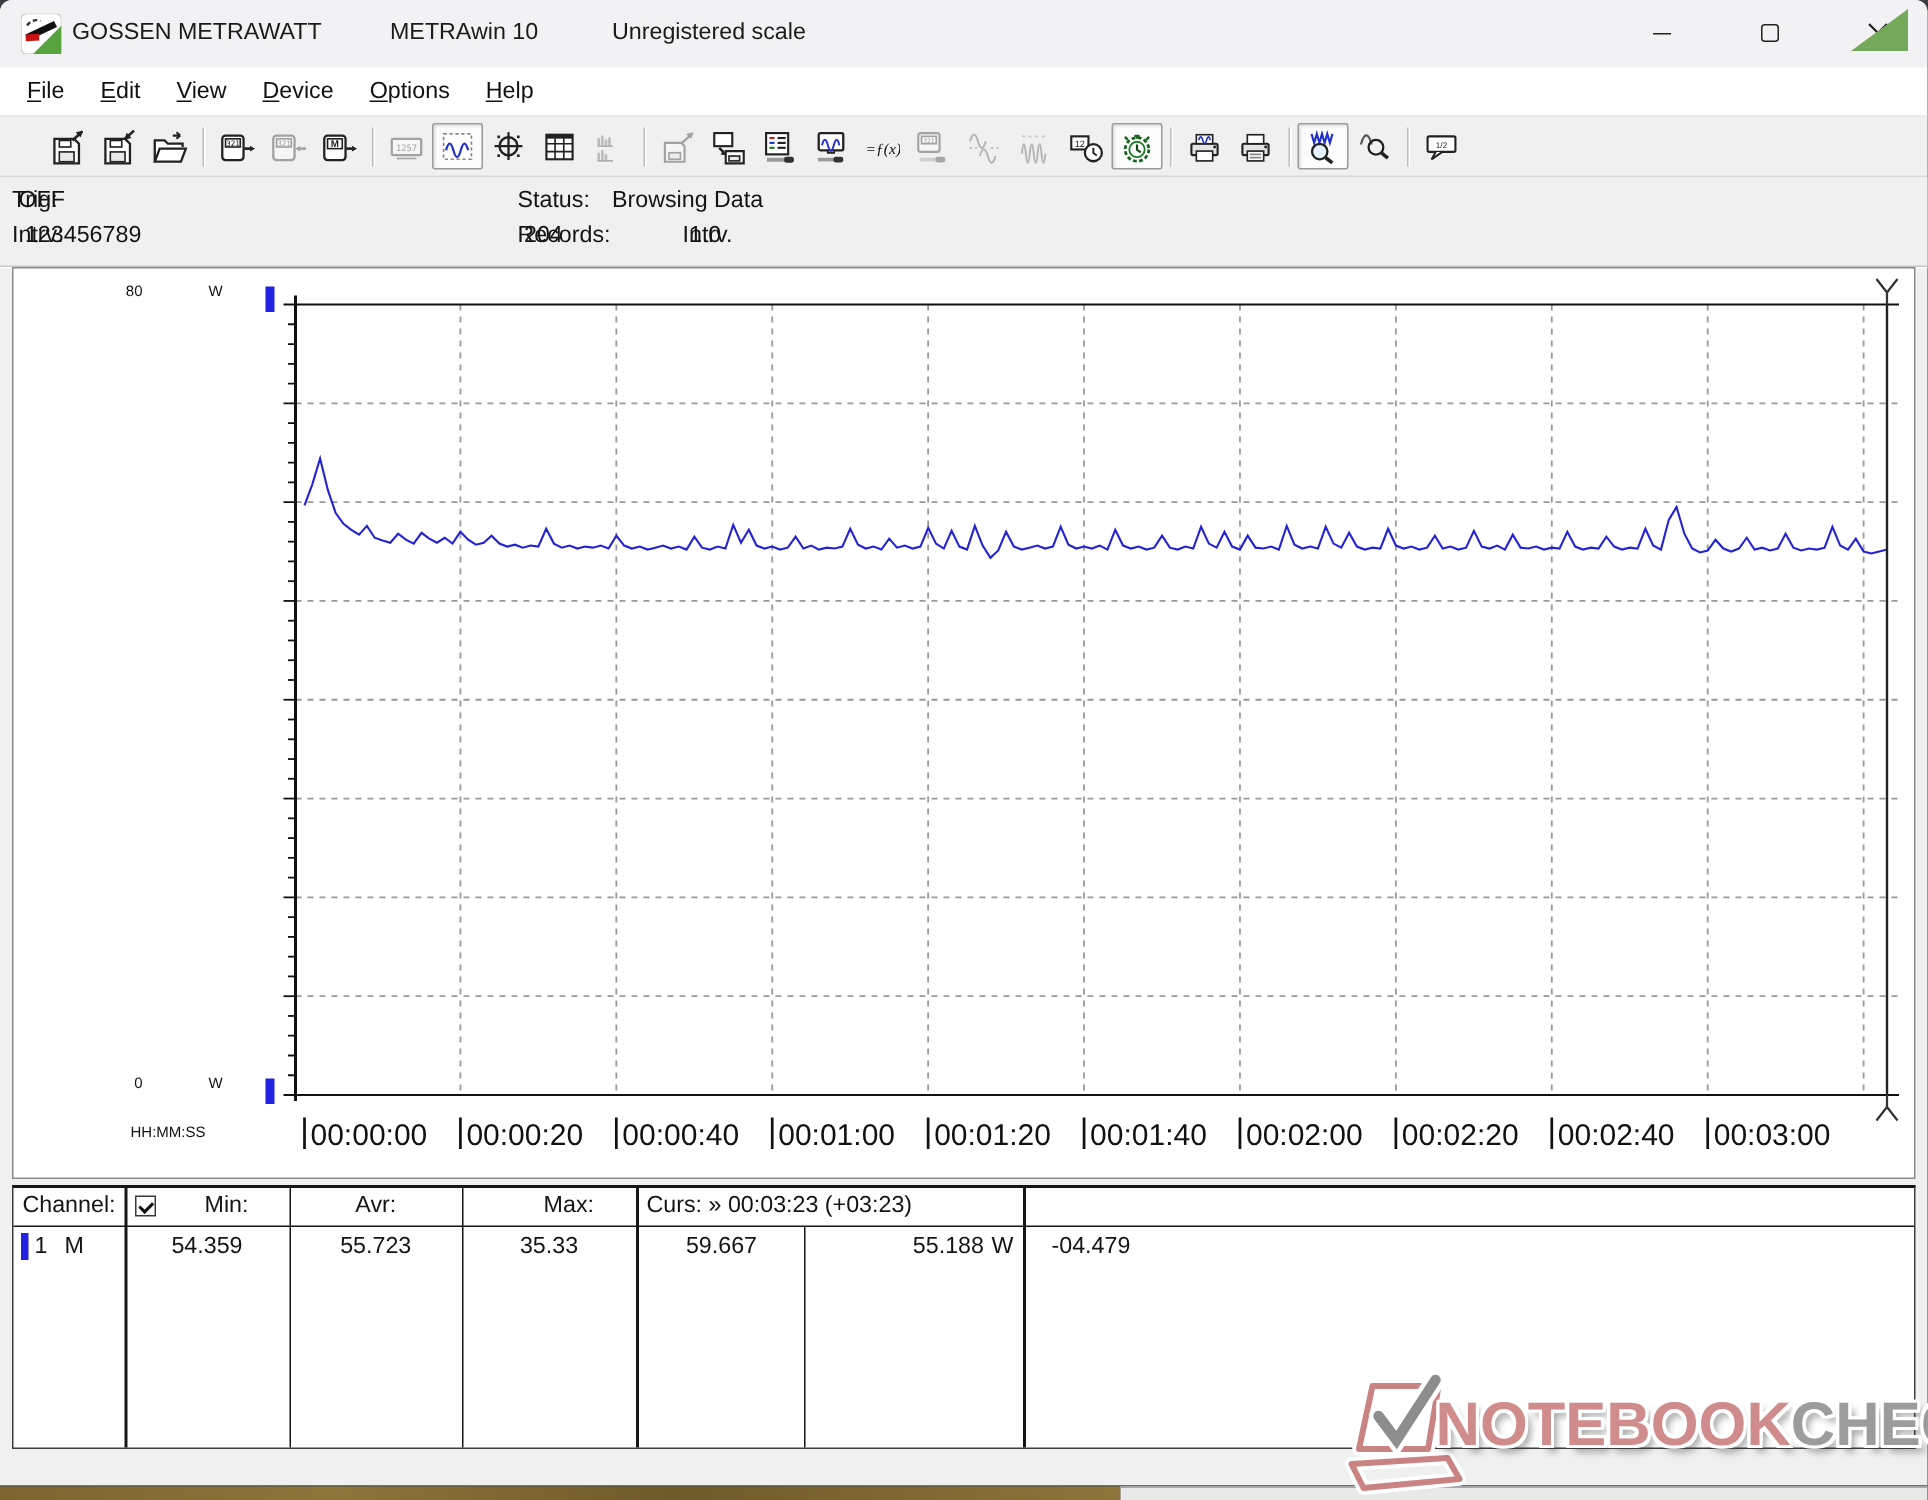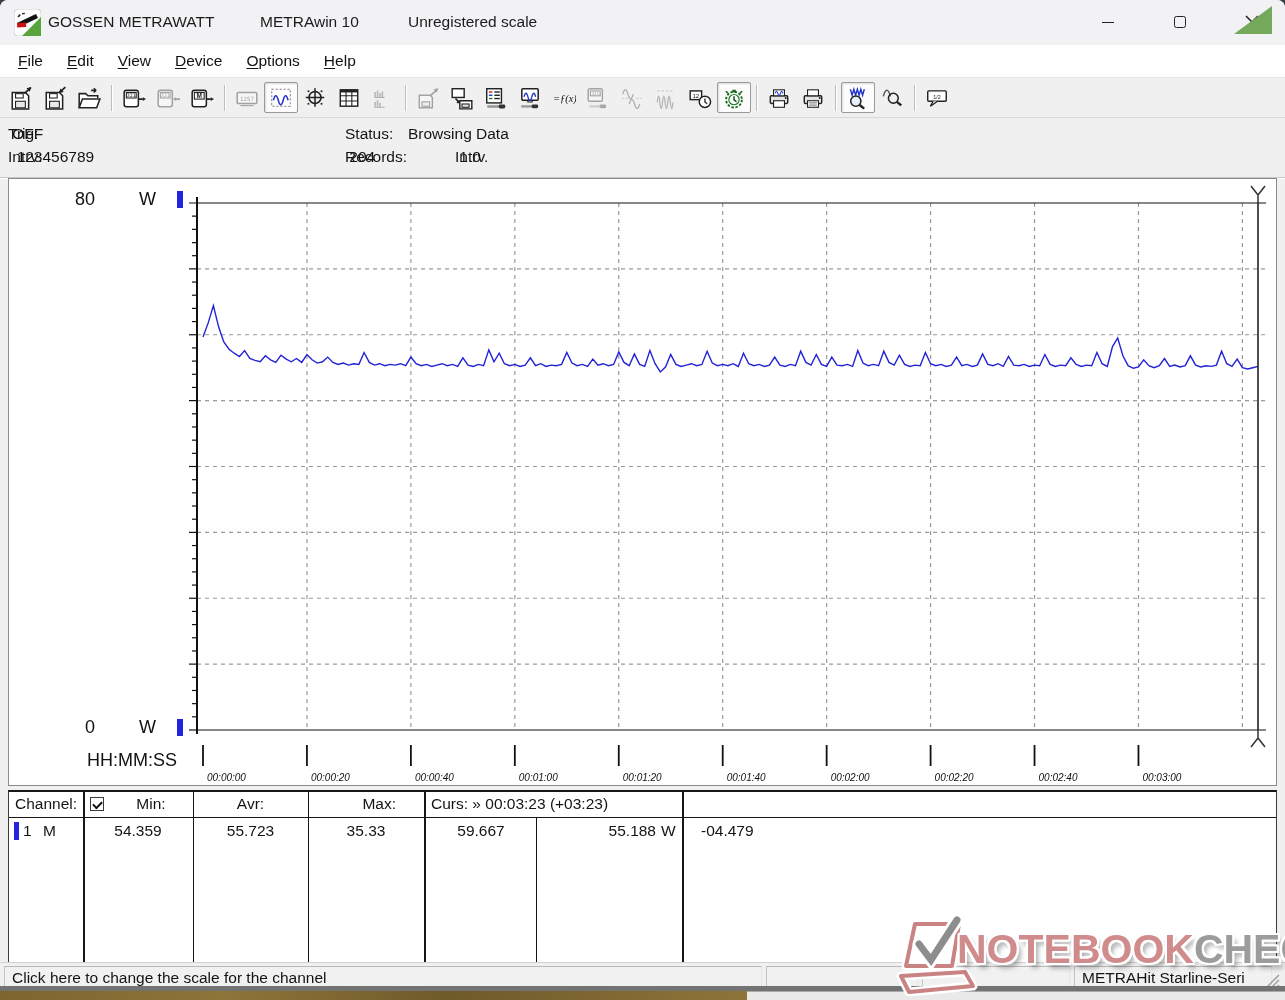--- a/index.html
+++ b/index.html
@@ -1,58 +1,58 @@
 <!DOCTYPE html>
 <html><head>
 <meta charset="utf-8">
 <style>
   * { margin:0; padding:0; box-sizing:border-box; }
   html,body { width:1285px; height:1000px; overflow:hidden; background:#3a3f44;
               font-family:"Liberation Sans", sans-serif; color:#141414; }
   .window { position:absolute; left:0; top:0; width:1285px; height:991px;
             background:#f0f0f0; border-radius:8px 8px 0 0; overflow:hidden;
-            border-bottom:5px solid #737373; }
+            border-bottom:1px solid #737373; }
   
   .titlebar { position:absolute; left:0; top:0; width:100%; height:45px; background:#f2f2f5; }
   .app-logo { position:absolute; left:14px; top:9px; width:27px; height:27px; }
   .tb-text { position:absolute; top:13px; font-size:15.5px; color:#1b1b1b; white-space:pre; }
   .win-btn { position:absolute; top:5px; width:46px; height:34px; display:flex;
              align-items:center; justify-content:center; background:transparent; border:none; cursor:pointer; }
   .min-glyph { width:12px; height:0; border-top:1.6px solid #222; display:block; }
   .max-glyph { width:12px; height:12px; border:1.6px solid #222; border-radius:2.5px; display:block; }
   
   .menubar { position:absolute; left:0; top:45px; width:100%; height:33px; background:#ffffff;
              border-bottom:1px solid #e4e4e4; display:flex; align-items:center; padding-left:6px; }
   .menu-item { font-size:15.5px; padding:5px 12px; color:#111; background:transparent; border:none; cursor:pointer; }
   .menu-item u { text-decoration:underline; text-underline-offset:2px; }
   
   .toolbar { position:absolute; left:0; top:78px; width:100%; height:40px; background:#f0f0f0;
-             border-bottom:1px solid #d9d9d9; display:flex; align-items:center; padding-left:4px; }
+             border-bottom:1px solid #d9d9d9; display:flex; align-items:center; padding-left:28px; }
   .tbtn { width:34px; height:31px; border:1px solid transparent; background:transparent;
           display:flex; align-items:center; justify-content:center; cursor:pointer; }
   .tbtn svg { width:24px; height:24px; }
   .tbtn.pressed { background:#fcfcfc; border:1px solid #9a9a9a; border-radius:2px;
                   box-shadow: inset 1px 1px 2px rgba(0,0,0,.14); }
   .tbtn.disabled { filter:grayscale(1) opacity(.38); cursor:default; }
   .tsep { width:11px; height:26px; position:relative; }
   .tsep::after { content:""; position:absolute; left:5px; top:0; width:1px; height:26px;
                  background:#bdbdbd; box-shadow:1px 0 0 #ffffff; }
   .tool-triangle { position:absolute; right:13px; top:6px; width:38px; height:28px;
                    background:#74a85a; clip-path:polygon(100% 0, 100% 100%, 0 100%); }
   
   .infobar { position:absolute; left:0; top:118px; width:100%; height:60px; background:#f0f0f0;
              border-bottom:1px solid #c7c7c7; box-shadow:0 1px 0 #fdfdfd; font-size:15.5px; }
   .infobar span { position:absolute; white-space:pre; }
   
   .chart-panel { position:absolute; left:8px; top:178px; width:1269px; height:608px;
                  background:#ffffff; border:1px solid #8a8a8a; }
-  .chart-panel .lbl { position:absolute; font-size:18px; color:#111; }
+  .chart-panel .lbl { position:absolute; font-size:10px; color:#111; }
   .blue-marker { position:absolute; width:6px; height:17px; background:#2222e0; }
   #plot-svg { position:absolute; left:0; top:0; }
-  .x-tick-label { position:absolute; top:593px; font-size:10px; color:#111;font-style:italic; }
+  .x-tick-label { position:absolute; top:567px; font-size:20px; color:#111; }
   
   .table-panel { position:absolute; left:8px; top:790px; width:1269px; height:176px;
                  background:#ffffff; border:1px solid #3c3c3c; border-top:2px solid #161616; font-size:15.5px; }
   .table-panel .hline { position:absolute; left:0; top:25px; width:100%; height:1px; background:#161616; }
   .vline { position:absolute; top:0; bottom:0; background:#161616; }
   .tcell { position:absolute; text-align:center; white-space:pre; }
   .cbx { position:absolute; width:14px; height:14px; background:#fff; border:1px solid #3a3a3a; }
   .cbx::after { content:""; position:absolute; left:2px; top:2.5px; width:7px; height:4px;
                 border-left:2px solid #101010; border-bottom:2px solid #101010; transform:rotate(-45deg); }
   .chan-bar { position:absolute; width:5px; height:18px; background:#2222e0; }
@@ -478,29 +478,20 @@
       <span class="tcell" style="left:74px;top:30px;width:110px">54.359</span>
       <span class="tcell" style="left:184px;top:30px;width:115px">55.723</span>
       <span class="tcell" style="left:299px;top:30px;width:116px">35.33</span>
       <span class="tcell" style="left:417px;top:30px;width:110px">59.667</span>
       <span class="tcell" style="left:527px;top:30px;width:120px;text-align:right">55.188</span>
       <span class="tcell" style="left:652px;top:30px;text-align:left">W</span>
       <span class="tcell" style="left:692px;top:30px;text-align:left">-04.479</span>
     </div>
   </div>
 
-  <div class="statusbar">
-    <div class="sb-sec" style="left:4px;width:758px"><span>Click here to change the scale for the channel</span></div>
-    <div class="sb-sec" style="left:766px;width:152px"></div>
-    <div class="sb-sec" style="left:922px;width:148px"></div>
-    <div class="sb-sec" style="left:1074px;width:198px"><span>METRAHit Starline-Seri</span></div>
-    <svg style="position:absolute;right:5px;top:10px" width="15" height="15" viewBox="0 0 15 15">
-      <path d="M14 2 L2 14 M14 7 L7 14 M14 12 L12 14" stroke="#9a9a9a" stroke-width="1.4"></path>
-    </svg>
-  </div>
 </div>
 
 <div class="strip-left"></div>
 <div class="strip-right"></div>
 
 <div class="watermark">
   <svg width="86" height="88" viewBox="0 0 86 88" style="position:absolute;left:0;top:0">
     <g fill="none" stroke="#ffffff" stroke-width="9" stroke-linejoin="round">
       <path d="M22 14 L66 14 L59 56 L13 56 Z"></path>
         <path d="M8 66 L72 62 L80 76 L16 82 Z"></path>

